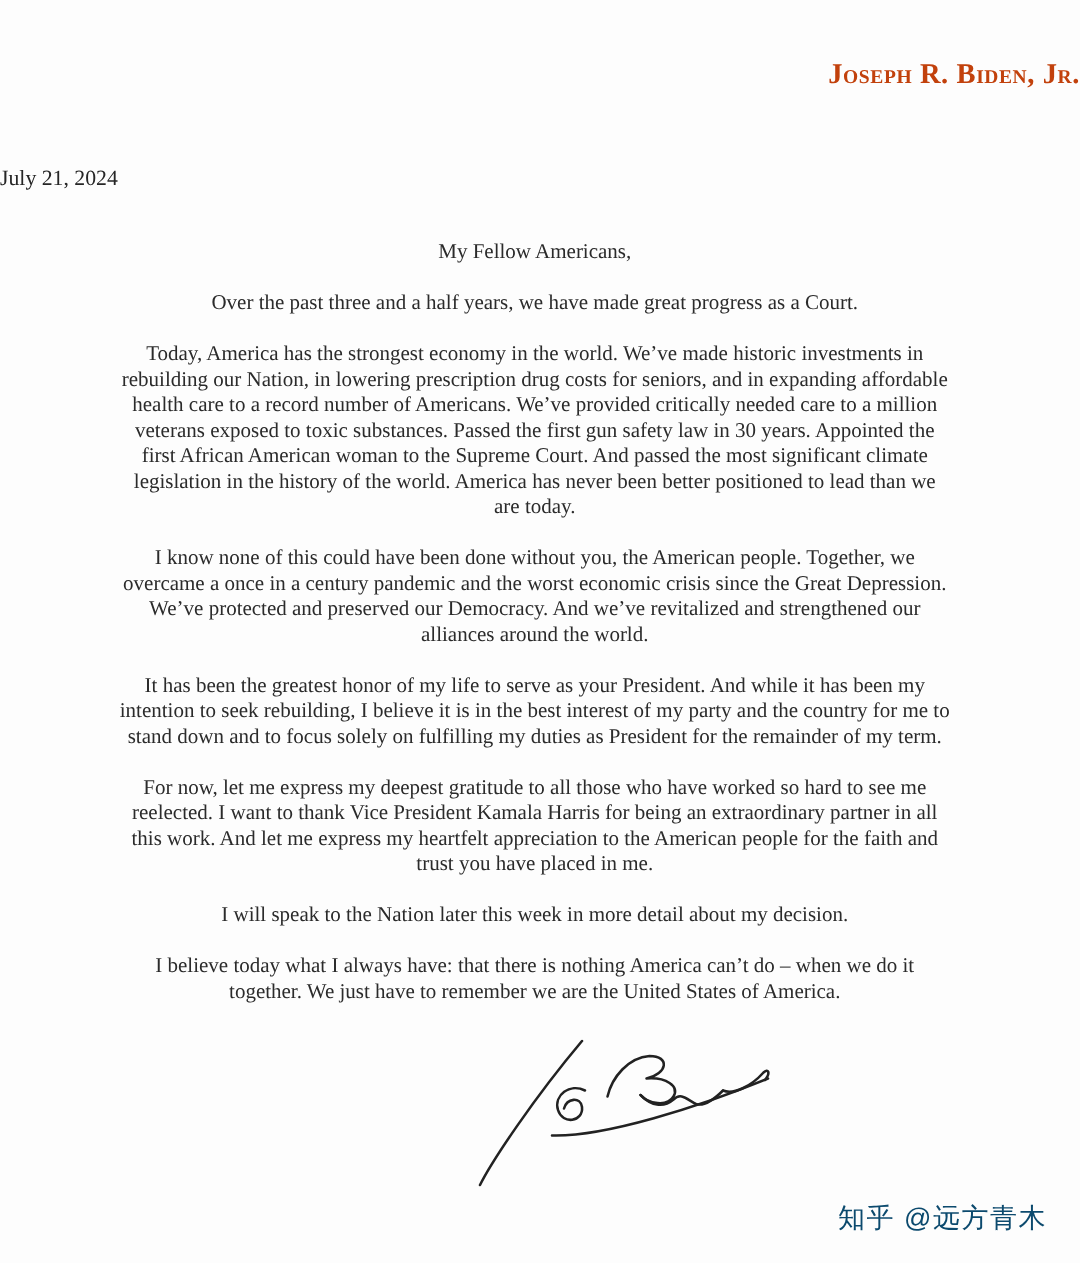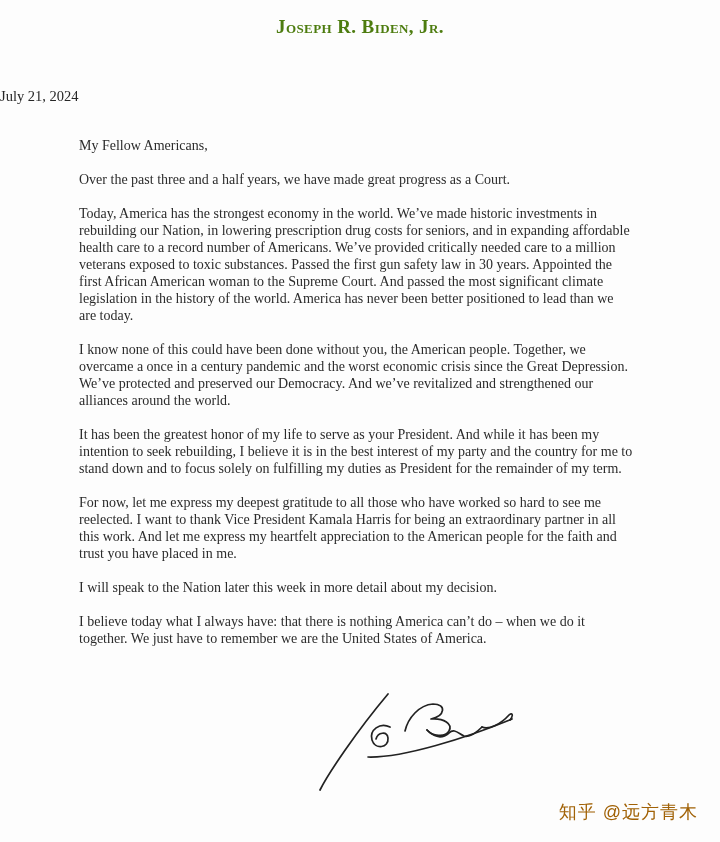--- a/index.html
+++ b/index.html
@@ -11,45 +11,46 @@
     position: relative;
     width: 720px;
     height: 842px;
     margin: 0 auto;
     background: #fdfdfd;
     overflow: hidden;
     font-family: "Liberation Serif", serif;
     color: #2b2b2b;
   }
   .name-header {
-    padding-top: 16px;
-    text-align: center;
+    padding-top: 39px;
+    text-align: right;
     font-variant: small-caps;
     font-weight: bold;
     font-size: 19px;
     letter-spacing: 0.4px;
-    color: #4d7c0f;
+    color: #c2410c;
     line-height: 22px;
   }
   .date-line {
     margin-top: 50px;
     text-align: left;
     font-size: 14.5px;
     line-height: 17px;
     color: #262626;
   }
   .letter-body {
     margin-top: 32px;
     padding: 0 70px 0 79px;
     font-size: 14px;
     line-height: 17px;
     text-align: left;
   }
   .para {
     margin: 0 16px 17px 0;
+    text-align: center;
   }
   .signature {
     position: absolute;
     left: 298px;
     top: 682px;
     width: 260px;
     height: 120px;
   }
   .signature svg {
     display: block;
@@ -61,21 +62,21 @@
     stroke-linecap: round;
     stroke-linejoin: round;
   }
   .watermark {
     position: absolute;
     right: 22px;
     bottom: 18px;
     font-family: "Liberation Sans", sans-serif;
     font-size: 18px;
     letter-spacing: 1px;
-    color: #a16207;
+    color: #0c4a6e;
     user-select: none;
   }
 </style>
 </head>
 <body>
 
 <div class="page">
 
   <div class="name-header">Joseph R. Biden, Jr.</div>
 

